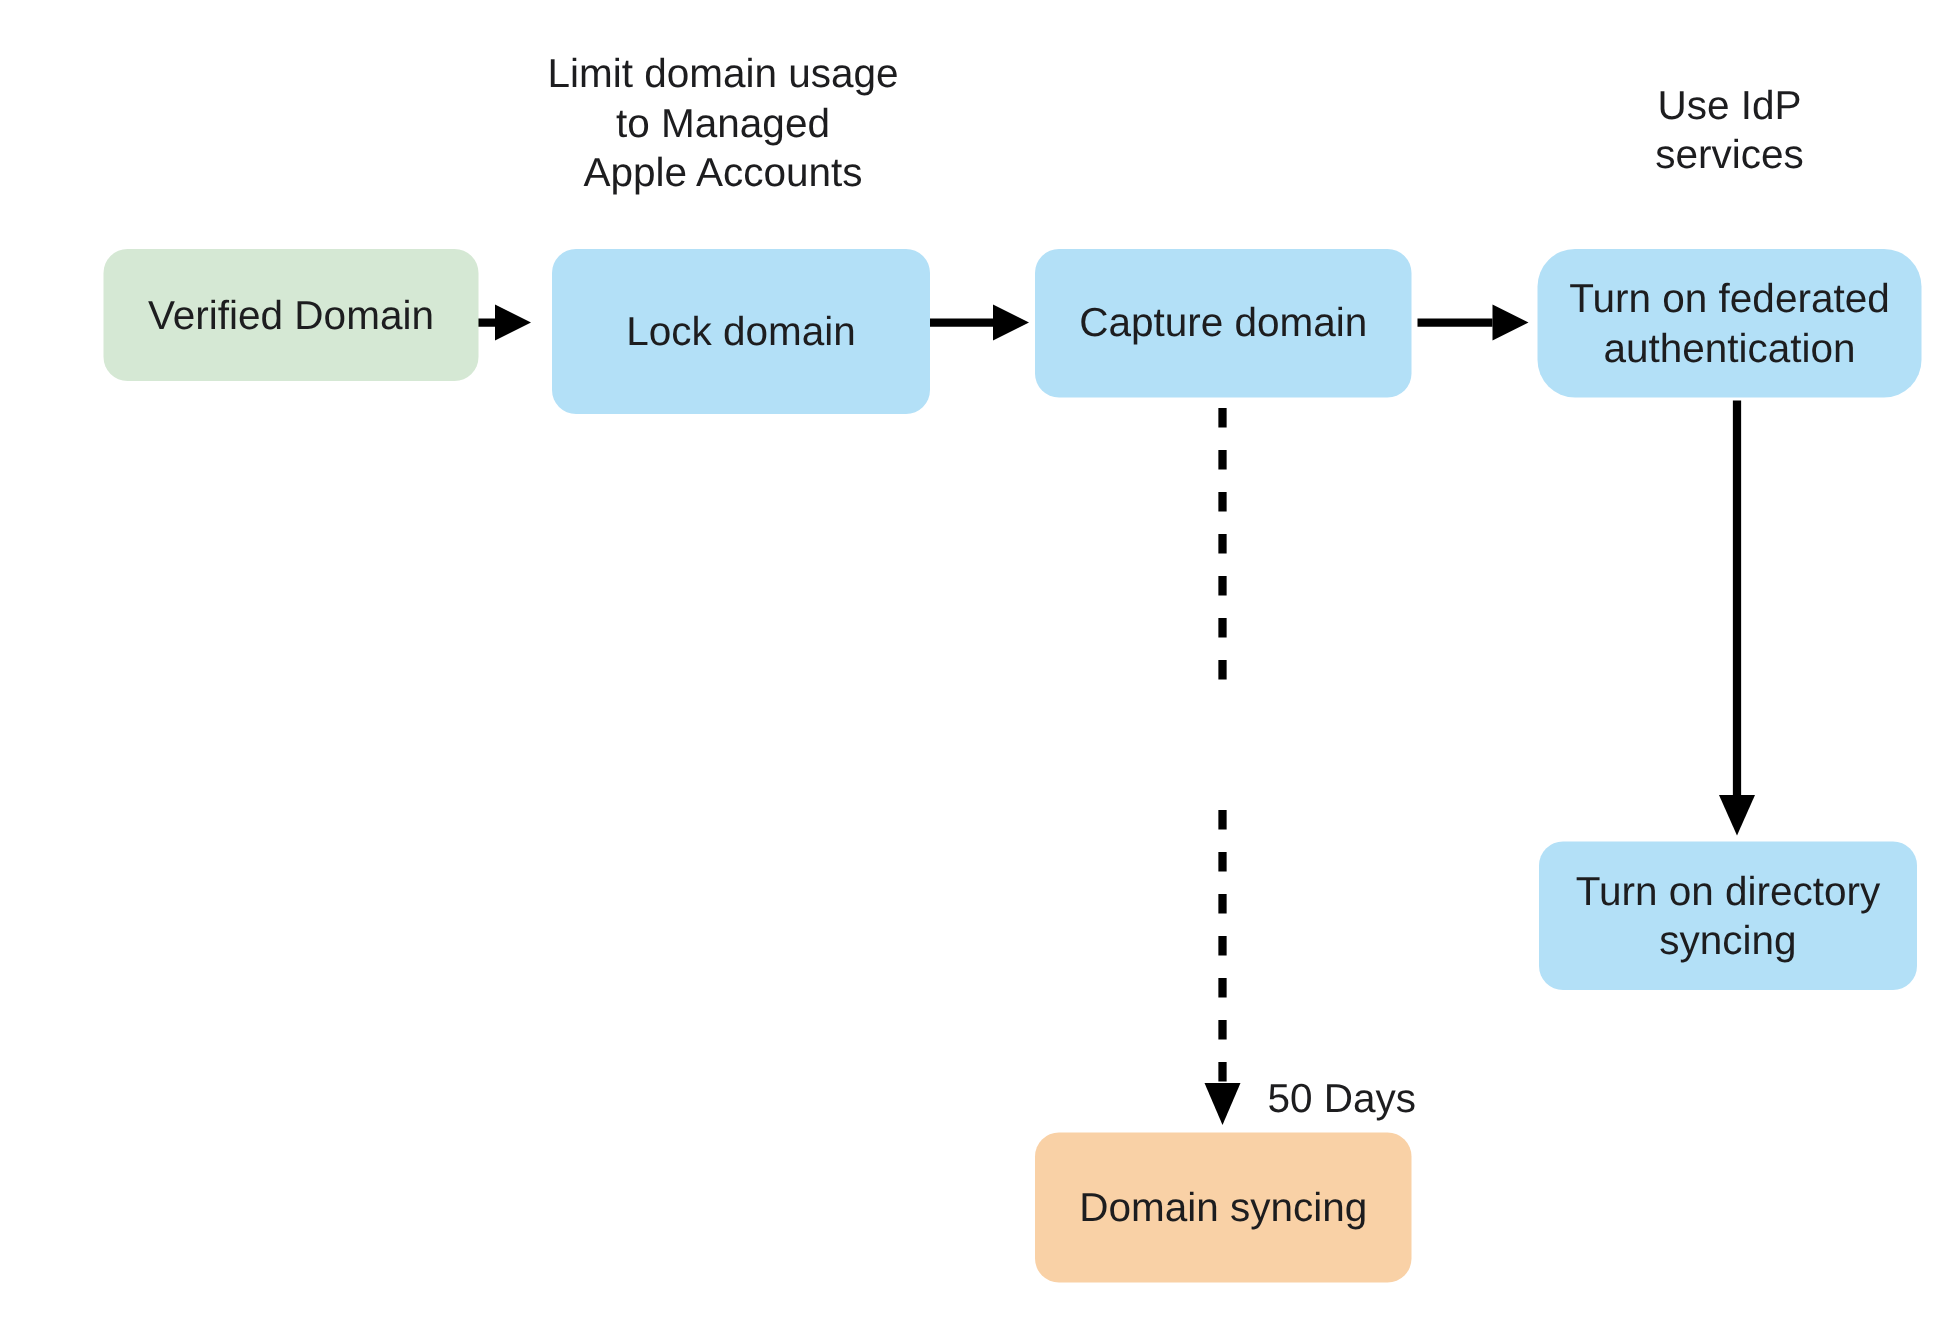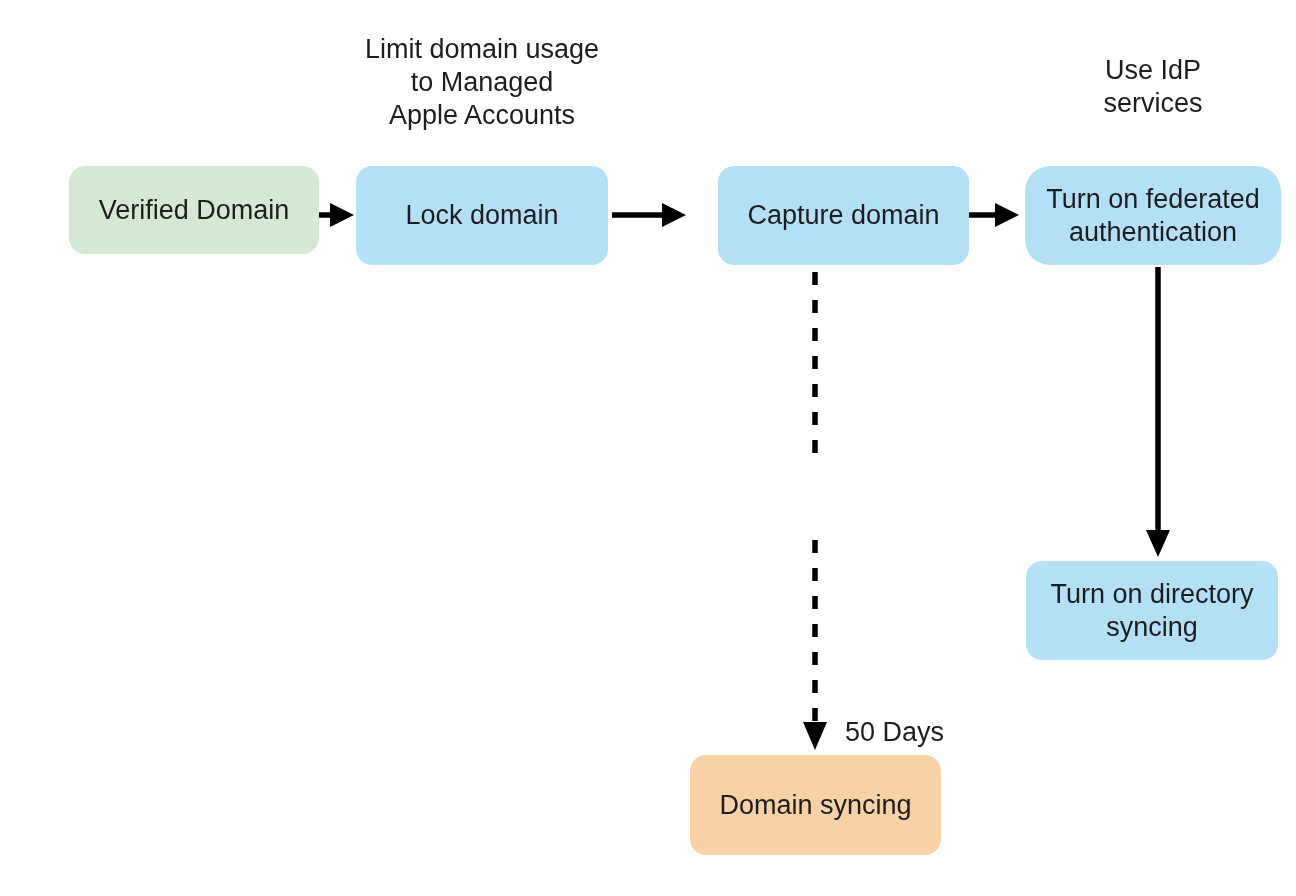--- a/index.html
+++ b/index.html
@@ -49,22 +49,22 @@
     font-size: 27px;
     line-height: 33px;
     white-space: pre-line;
     padding: 4px 10px;
   }
   .node--green  { background: var(--green-node); }
   .node--blue   { background: var(--blue-node); }
   .node--orange { background: var(--orange-node); }
 
   .node--verified  { left: 25px;   top: 166px; width: 250px; height: 88px; margin-left: 44px; }
-  .node--lock      { left: 356px;  top: 166px; width: 252px; height: 99px; }
-  .node--capture   { left: 690px;  top: 166px; width: 251px; height: 99px; margin-left: 28px; }
+  .node--lock      { left: 368px;  top: 166px; width: 252px; height: 110px; }
+  .node--capture   { left: 690px;  top: 166px; width: 251px; height: 99px; }
   .node--federated { left: 1025px; top: 166px; width: 256px; height: 99px; border-radius: 25px; }
   .node--directory { left: 1026px; top: 561px; width: 252px; height: 99px; }
   .node--captured  { left: 690px;  top: 755px; width: 251px; height: 100px; }
 
   .note {
     position: absolute;
     text-align: center;
     font-size: 27px;
     line-height: 33px;
     white-space: pre-line;

